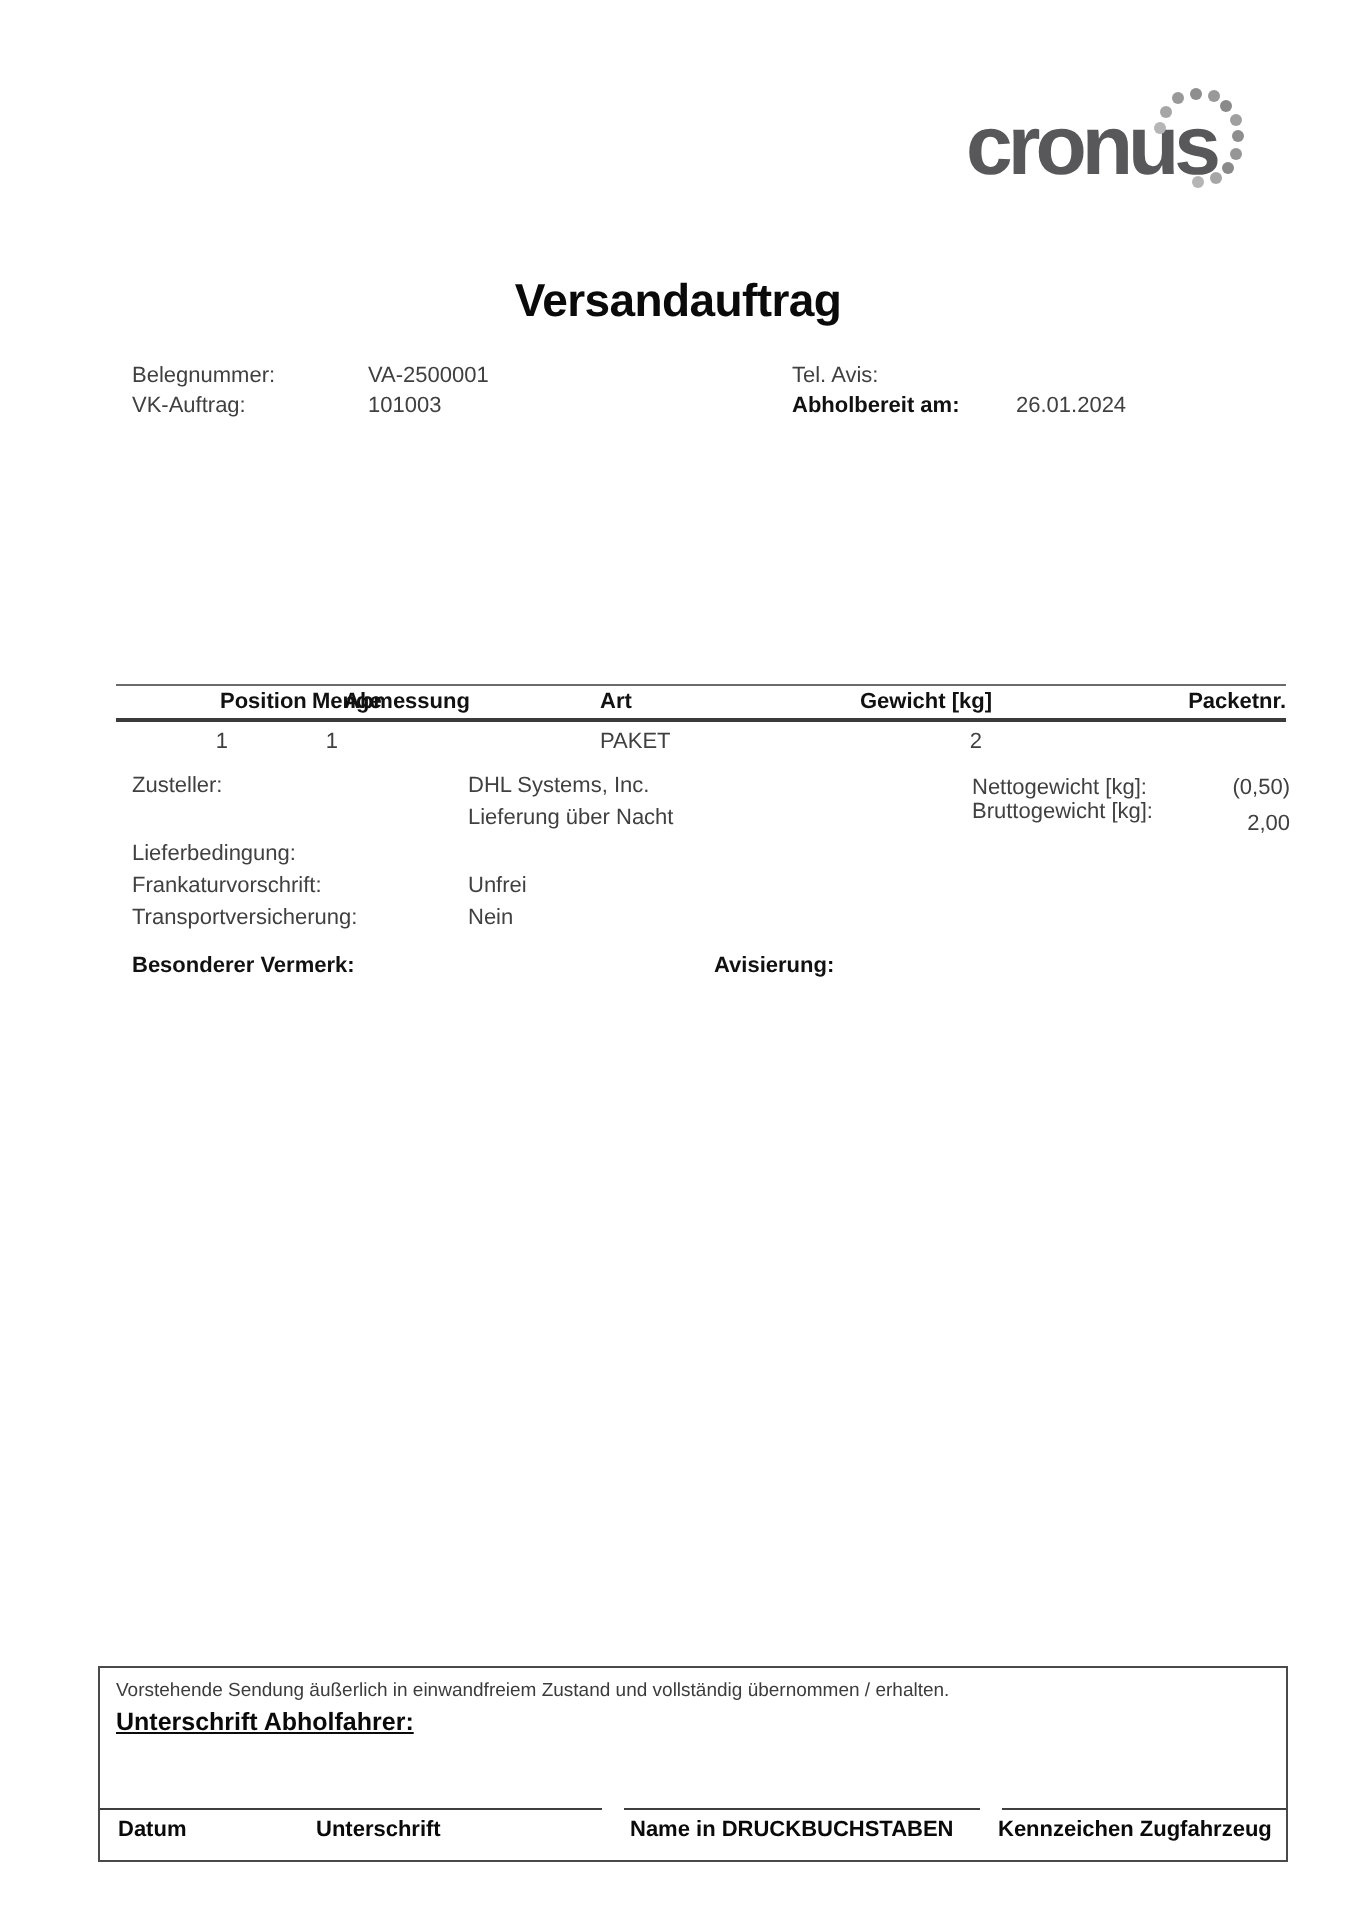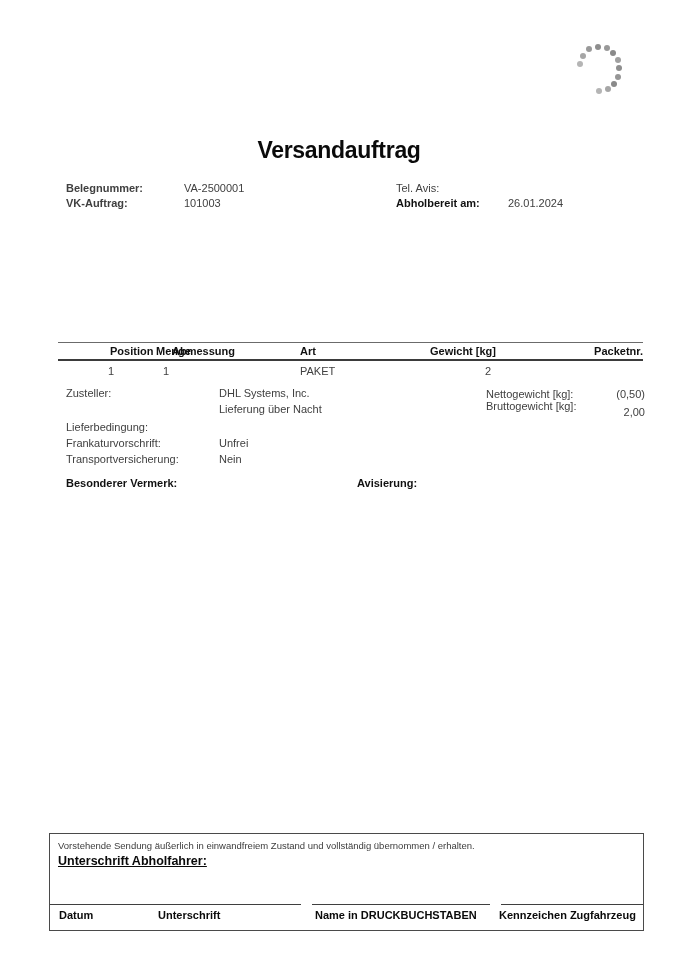--- a/index.html
+++ b/index.html
@@ -27,21 +27,21 @@
     left: 0; right: 0; top: 137px;
     text-align: center;
     font-size: 23px; font-weight: bold; letter-spacing: -0.3px;
     color: #0a0a0a; white-space: nowrap;
   }
 
   .t11 { font-size: 11px; line-height: 13px; }
   .b { font-weight: bold; color: #111111; }
 
   
-  .meta-l-label { left: 66px; font-weight: bold; }
+  .meta-l-label { left: 66px; }
   .meta-l-value { left: 184px; }
   .meta-r-label { left: 396px; }
   .meta-r-value { left: 508px; }
   .row-y1 { top: 182px; }
   .row-y2 { top: 197px; }
 
   
   .tline { position: absolute; left: 58px; width: 585px; background: #4a4a4a; }
   .tline-top { top: 342px; height: 1px; background: #6b6b6b; }
   .tline-head { top: 359px; height: 2px; background: #3b3b3b; }
@@ -57,21 +57,21 @@
   .col-gew-h { left: 430px; }
   .col-pack-h { left: 545px; width: 98px; text-align: right; }
 
   .col-pos-d { left: 66px; width: 48px; }
   .col-menge-d { left: 138px; width: 31px; }
   .col-art-d { left: 300px; }
   .col-gew-d { left: 450px; width: 41px; }
 
   
   .lbl-x { left: 66px; }
-  .val-x { left: 195px; padding-left: 24px; }
+  .val-x { left: 210px; padding-left: 24px; }
   .wlbl-x { left: 445px; margin-left: 41px; }
   .wval-x { left: 545px; width: 100px; text-align: right; }
 
   
   .sig-box {
     left: 49px; top: 833px; width: 595px; height: 98px;
     border: 1px solid #4a4a4a; background: #fff;
   }
   .sig-cond { left: 8px; top: 6px; font-size: 9.5px; color: #3c3c3c; }
   .sig-head {
@@ -86,20 +86,21 @@
   .sig-lbl-1 { left: 9px; }
   .sig-lbl-2 { left: 108px; }
   .sig-lbl-3 { left: 265px; }
   .sig-lbl-4 { left: 449px; }
 </style>
 </head>
 <body>
 
 <div class="page">
 
+  <div class="abs logo-text">cronus</div>
   <svg class="abs logo-dots" width="56" height="56" viewBox="0 0 56 56">
     <circle cx="10" cy="23" r="3" fill="#b5b5b5"></circle>
     <circle cx="13" cy="15" r="3" fill="#a6a6a6"></circle>
     <circle cx="19" cy="8" r="3" fill="#999999"></circle>
     <circle cx="28" cy="6" r="3" fill="#8e8e8e"></circle>
     <circle cx="37" cy="7" r="3" fill="#999999"></circle>
     <circle cx="43" cy="12" r="3" fill="#8a8a8a"></circle>
     <circle cx="48" cy="19" r="3" fill="#a0a0a0"></circle>
     <circle cx="49" cy="27" r="3" fill="#8e8e8e"></circle>
     <circle cx="48" cy="36" r="3" fill="#969696"></circle>

